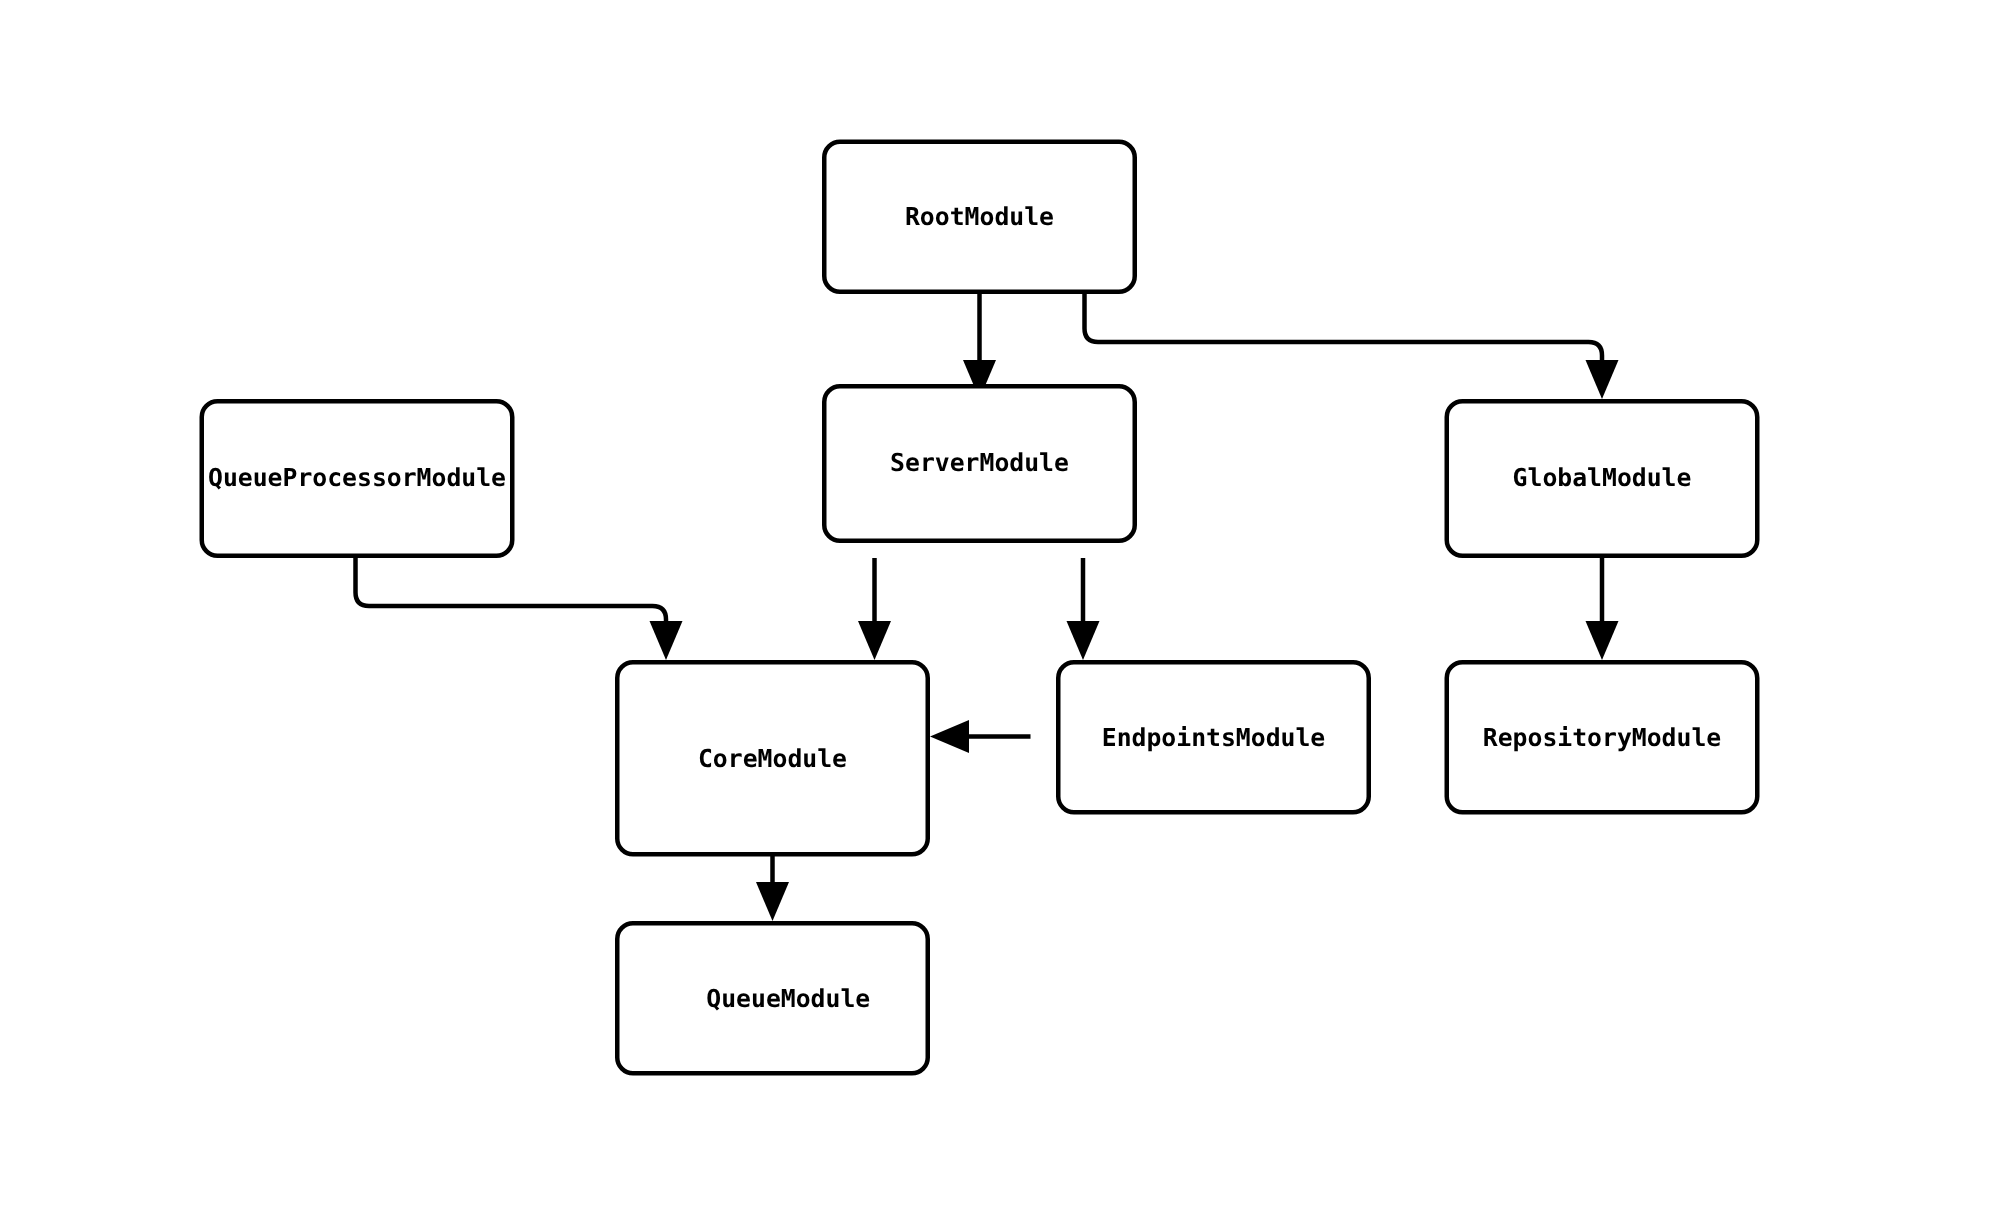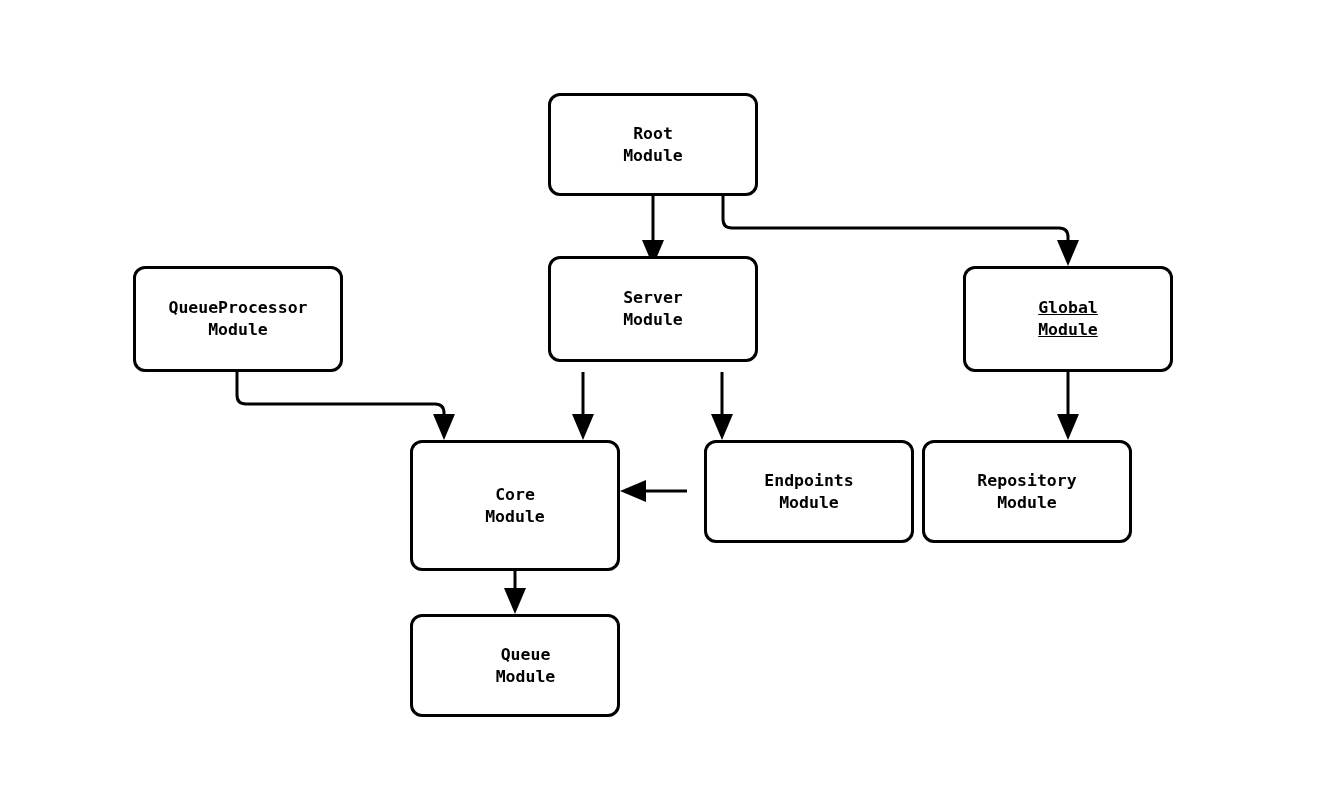--- a/index.html
+++ b/index.html
@@ -29,21 +29,21 @@
     height: 809px;
     pointer-events: none;
   }
   .node {
     position: absolute;
     box-sizing: border-box;
     background: #ffffff;
     border: 3px solid #000000;
     border-radius: 12px;
     display: flex;
-    flex-direction: column;
+    flex-direction: row;
     align-items: center;
     justify-content: center;
     z-index: 2;
   }
   .node-label {
     font-family: "DejaVu Sans Mono", "Liberation Mono", monospace;
     font-size: 16.5px;
     font-weight: 700;
     line-height: 22px;
     color: #000000;
@@ -120,38 +120,38 @@
   <div class="node" style="left:133px; top:266px; width:210px; height:106px;">
     <div class="node-label">QueueProcessor</div>
     <div class="node-label">Module</div>
   </div>
 
   <div class="node" style="left:548px; top:256px; width:210px; height:106px;">
     <div class="node-label">Server</div>
     <div class="node-label">Module</div>
   </div>
 
-  <div class="node" style="left:963px; top:266px; width:210px; height:106px;text-decoration:underline;">
+  <div class="node" style="left:963px; top:266px; width:210px; height:106px;">
     <div class="node-label">Global</div>
     <div class="node-label">Module</div>
   </div>
 
   <div class="node" style="left:410px; top:440px; width:210px; height:131px;">
     <div class="node-label">Core</div>
     <div class="node-label">Module</div>
   </div>
 
   <div class="node" style="left:704px; top:440px; width:210px; height:103px;">
     <div class="node-label">Endpoints</div>
     <div class="node-label">Module</div>
   </div>
 
   <div class="node" style="left:410px; top:614px; width:210px; height:103px;padding-left:21px;">
     <div class="node-label">Queue</div>
     <div class="node-label">Module</div>
   </div>
 
-  <div class="node" style="left:922px; top:440px; width:210px; height:103px;">
+  <div class="node" style="left:963px; top:440px; width:210px; height:103px;">
     <div class="node-label">Repository</div>
     <div class="node-label">Module</div>
   </div>
 
 </div>
 
 </body></html>

